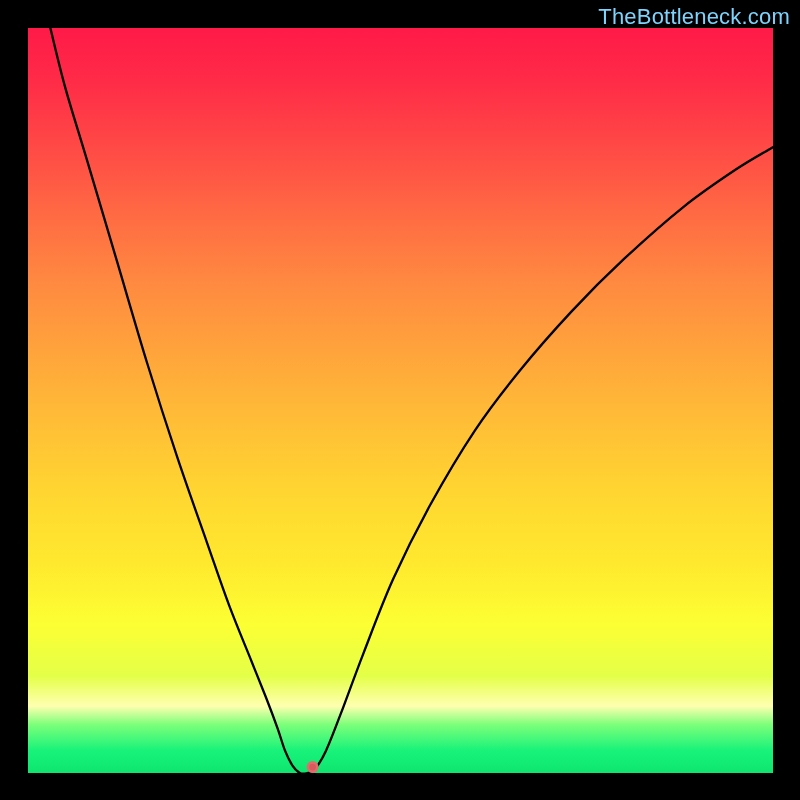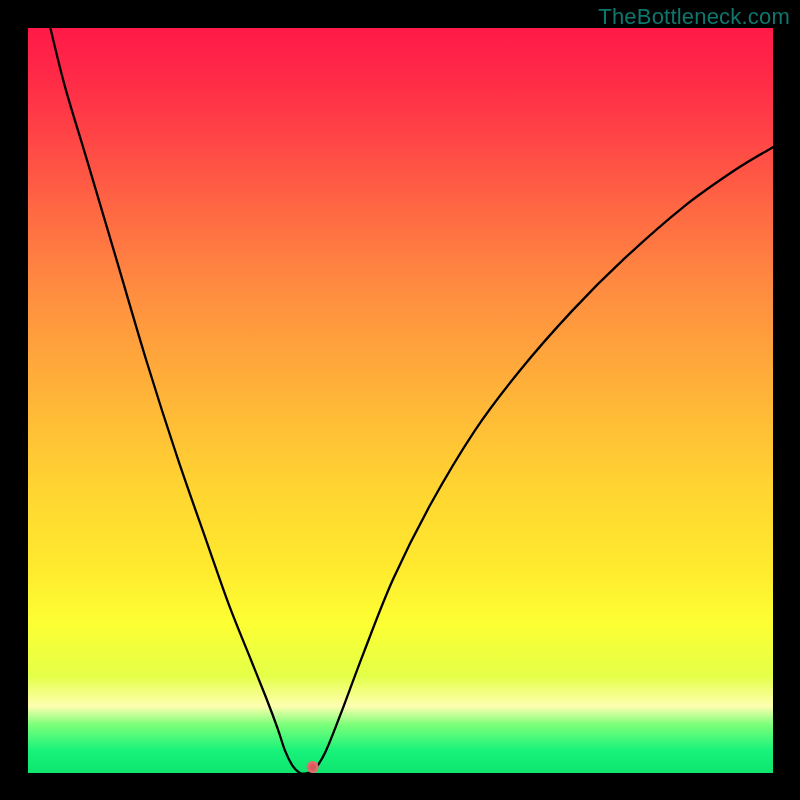--- a/index.html
+++ b/index.html
@@ -17,21 +17,21 @@
     height: 800px;
     background: #000;
   }
   .watermark {
     position: absolute;
     top: 4px;
     right: 10px;
     z-index: 5;
     font-size: 22px;
     font-weight: 500;
-    color: #0f766e;
+    color: #7dd3fc;
     letter-spacing: 0.2px;
   }
   .plot {
     position: absolute;
     
     left: 28px;
     top: 28px;
     width: 745px;   
     height: 745px;
     box-sizing: border-box;

